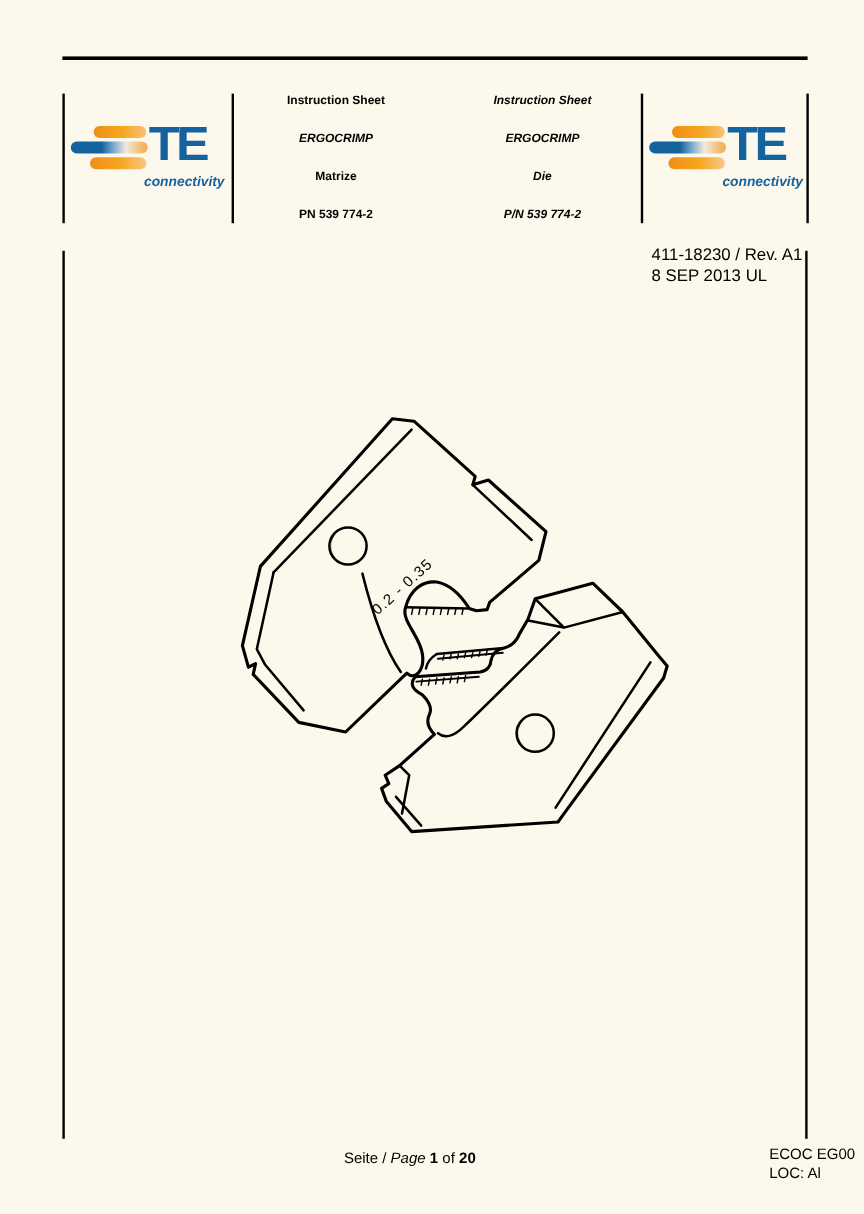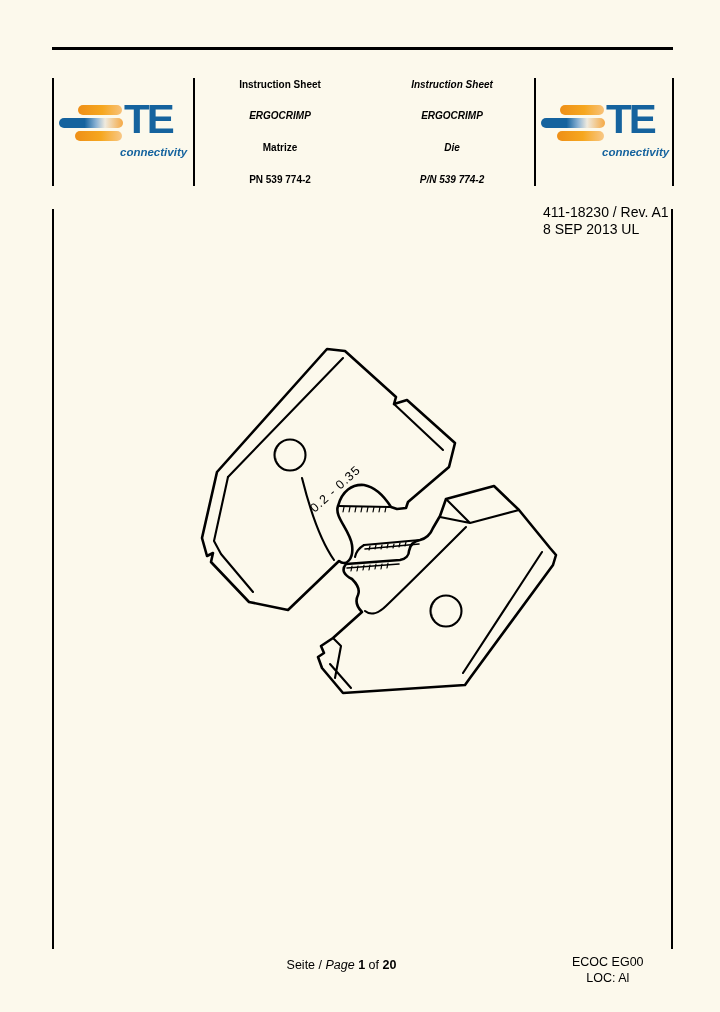--- a/index.html
+++ b/index.html
@@ -23,21 +23,21 @@
   .te-tag{position:absolute;left:62px;top:42px;font-size:11.5px;font-weight:bold;font-style:italic;color:#15639e;}
 
   .hline{position:absolute;width:168px;text-align:center;font-size:10px;font-weight:bold;white-space:nowrap;}
   .col-de{left:196px;} .col-en{left:368px;font-style:italic;}
   .r1{top:79px;} .r2{top:110px;font-style:italic;} .r3{top:142px;} .r4{top:174px;}
 
   .doc-info{left:543px;top:204px;font-size:14px;line-height:16.5px;white-space:nowrap;}
 
   .footer-center{left:0;top:958px;width:683px;text-align:center;font-size:12.5px;white-space:nowrap;}
   .footer-center i{font-style:italic;} .footer-center b{font-weight:bold;}
-  .footer-right{left:572px;top:954px;font-size:12.5px;line-height:16px;white-space:nowrap;text-align:center;}
+  .footer-right{left:641px;top:954px;font-size:12.5px;line-height:16px;white-space:nowrap;}
 
   svg.drawing{left:0;top:0;}
   .ln{fill:none;stroke:#000;stroke-width:2.6;stroke-linejoin:round;stroke-linecap:round;}
   .ln2{fill:none;stroke:#000;stroke-width:2.1;stroke-linejoin:round;stroke-linecap:round;}
   .thin{fill:none;stroke:#000;stroke-width:1.6;stroke-linecap:round;}
   .tick{fill:none;stroke:#000;stroke-width:1.2;stroke-linecap:round;}
   .dim-text{font-family:"Liberation Sans",sans-serif;font-size:12.5px;letter-spacing:1px;fill:#000;}
 </style>
 </head>
 <body>

